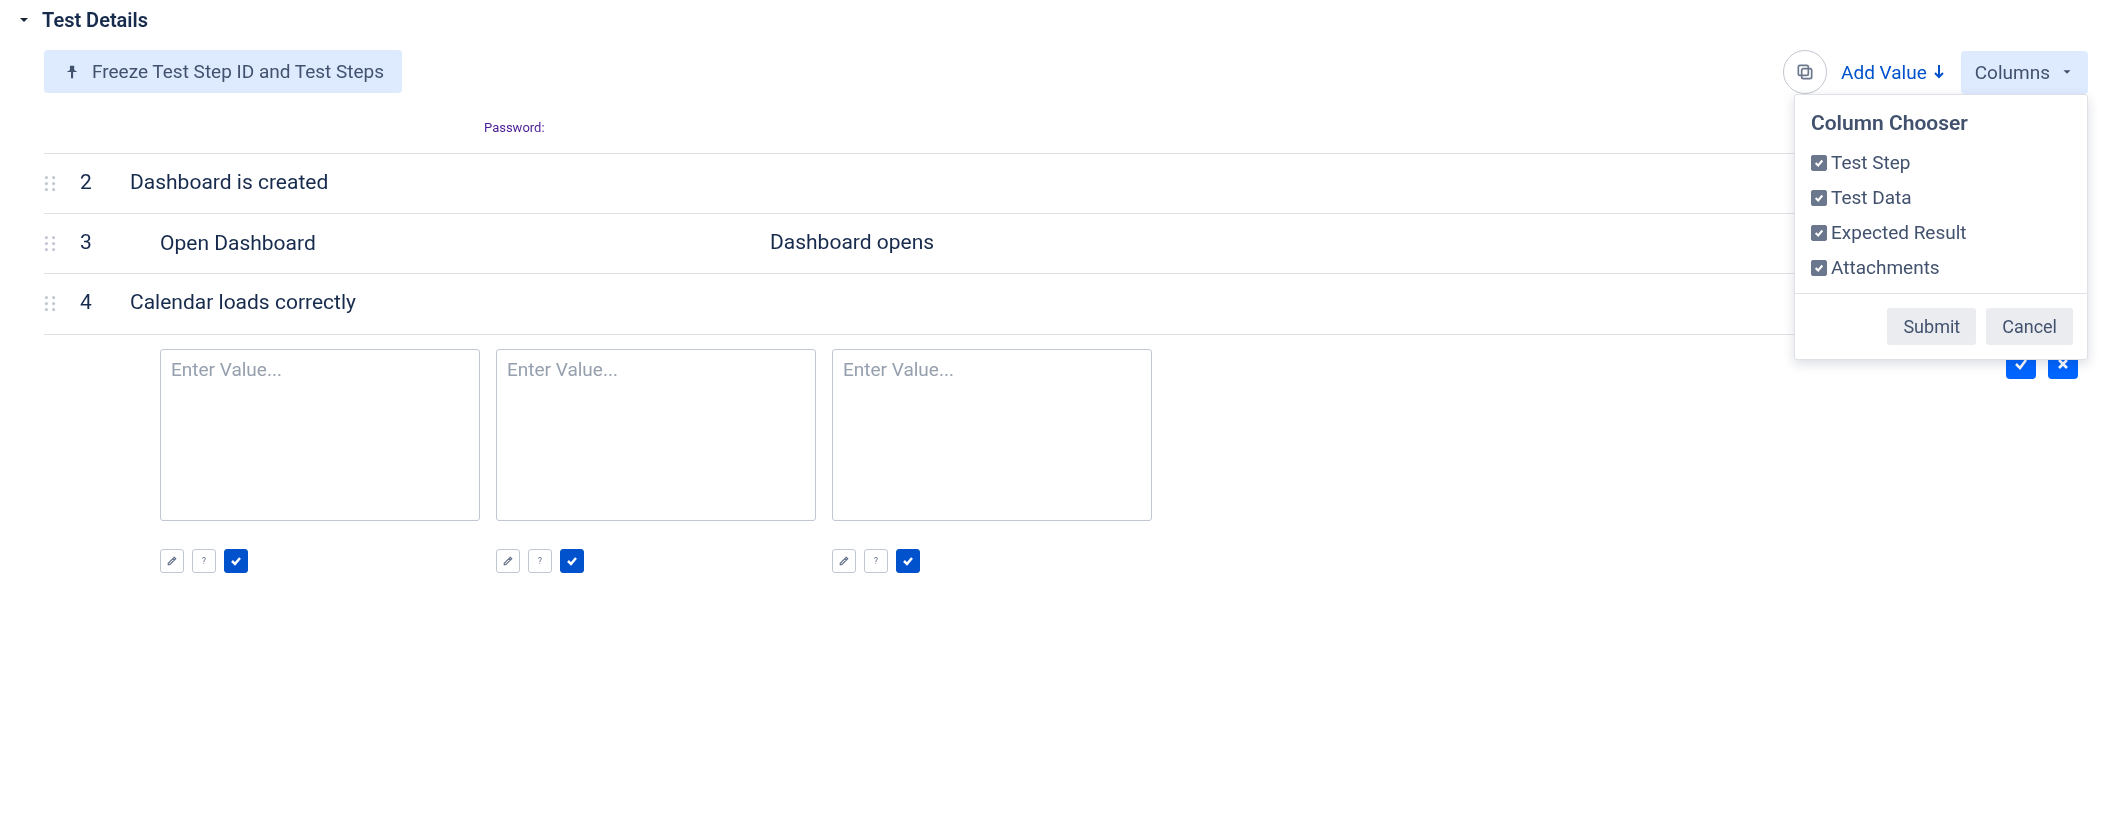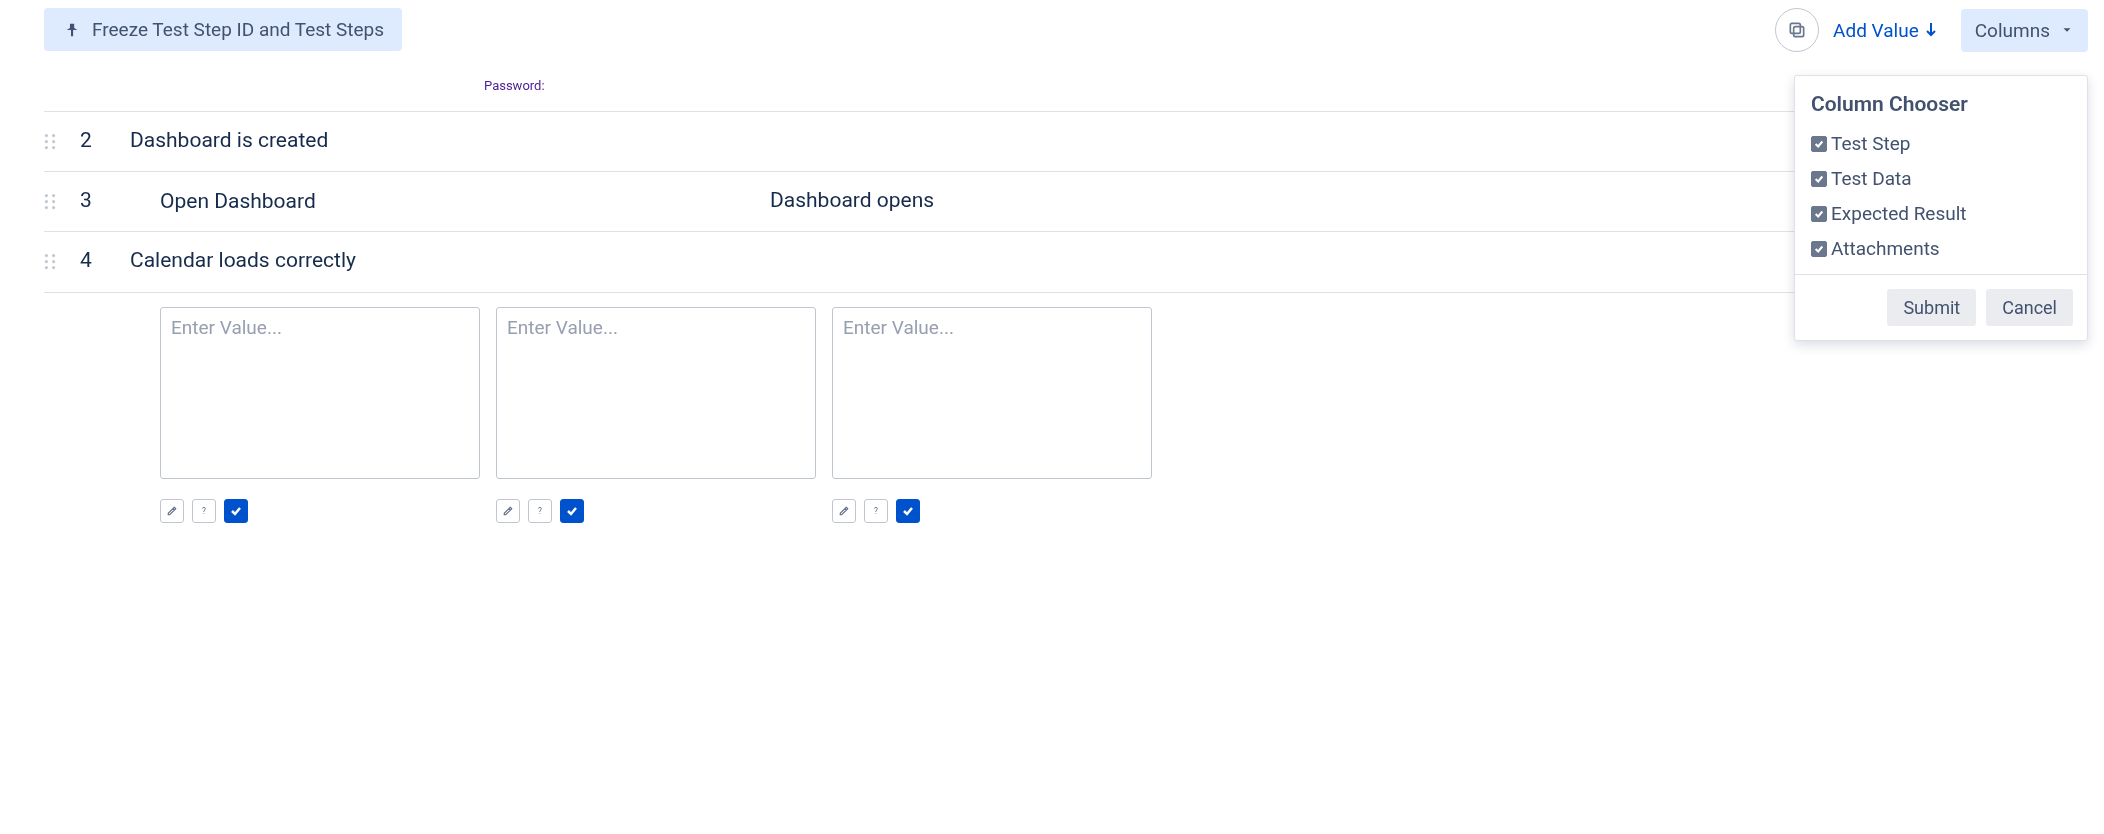--- a/index.html
+++ b/index.html
@@ -75,21 +75,20 @@
   }
   .link-btn svg { width:16px; height:16px; }
   .columns-btn {
     display:inline-flex; align-items:center; gap:10px;
     background:#DEEBFF;
     color:#42526E;
     padding:10px 14px;
     border-radius:4px;
     font-size:19px;
     cursor:pointer;
-    margin-left:8px;
   }
   .columns-btn svg { width:14px; height:14px; }
 
   .steps-wrap {
     margin-left: 28px;
   }
   .password-row {
     padding: 8px 0 18px 440px;
     font-size: 13px;
     color:#4c1d95;
@@ -149,21 +148,21 @@
 
   .new-step-row {
     display:flex;
     border-top: 1px solid #DFE1E6;
     padding: 14px 0 0 0;
     gap: 16px;
   }
   .new-step-row .spacer-left { width: 100px; flex:0 0 100px; }
   .editor {
     width: 320px;
-    display:flex; flex-direction:column; gap:20px;
+    display:flex; flex-direction:column; gap:28px;
   }
   .editor textarea {
     width:100%;
     height: 172px;
     border:1px solid #C1C7D0;
     border-radius:3px;
     padding:8px 10px;
     font-size:19px;
     font-family:inherit;
     resize:none;
@@ -210,21 +209,20 @@
     position:absolute;
     right:0;
     top:44px;
     width:294px;
     background:#fff;
     border:1px solid #DFE1E6;
     box-shadow: 0 4px 12px rgba(9,30,66,.15);
     border-radius:3px;
     z-index:10;
     padding: 10px 0 0 0;
-    margin-top: 23px;
   }
   .popover-title {
     font-size:21px;
     font-weight:600;
     color:#42526E;
     padding: 6px 16px 10px 16px;
   }
   .popover-item {
     display:flex;
     align-items:center;
@@ -258,20 +256,28 @@
     border-radius:3px;
     font-size:18px;
     cursor:pointer;
   }
 </style>
 </head>
 <body>
 
 <div class="container">
 
+  <div class="section-header">
+    <span class="chevron">
+      <svg viewBox="0 0 16 16" fill="currentColor">
+          <path d="M4 6l4 4 4-4H4z"></path>
+        </svg>
+    </span>
+    <span class="section-title">Test Details</span>
+  </div>
 
   <div class="toolbar">
     <div class="freeze-pill">
       <span>
         <svg viewBox="0 0 24 24" fill="none" stroke="currentColor" stroke-width="2">
             <path d="M15 3l6 6-4 4 1 5-4-4-6 6-2-2 6-6-4-4 5 1 4-4z" fill="currentColor" stroke="none" transform="rotate(-45 12 12)"></path>
           </svg>
       </span>
       <span>Freeze Test Step ID and Test Steps</span>
     </div>

